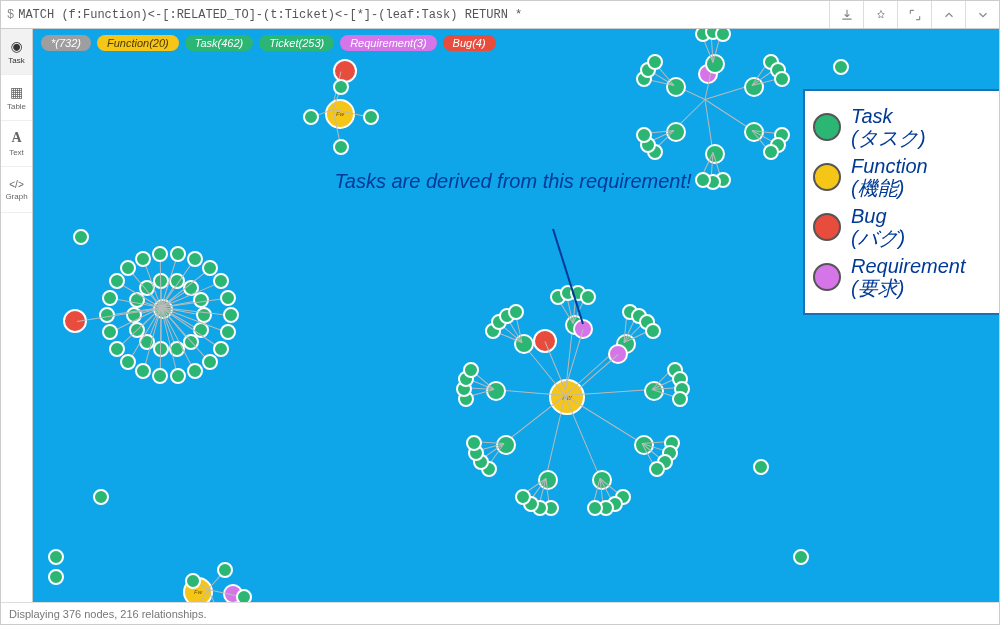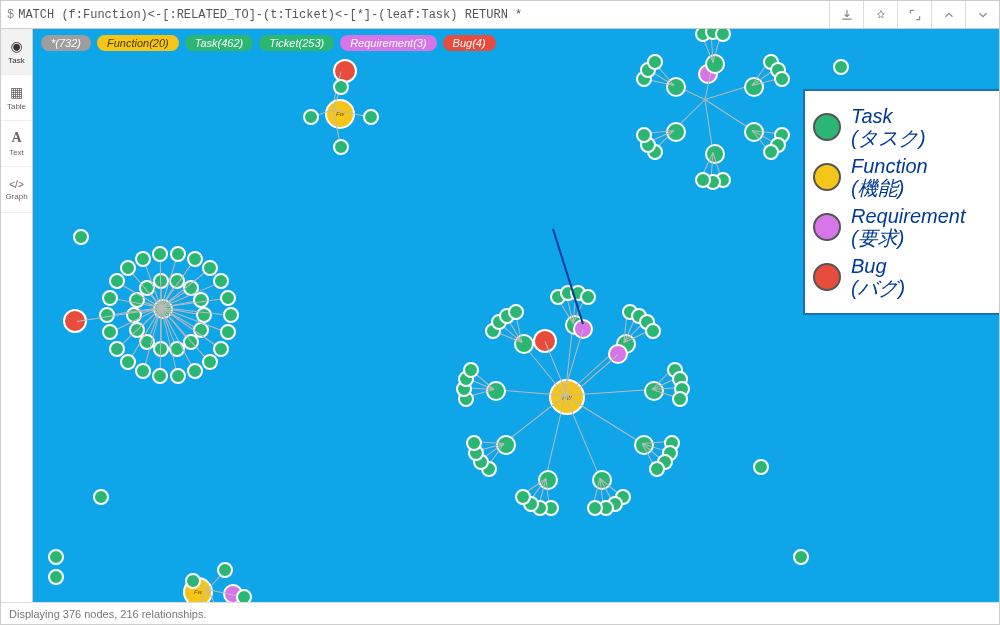--- a/index.html
+++ b/index.html
@@ -359,42 +359,43 @@
           <div class="edge" style="left: 175px; top: 560px; width: 16.9184px; transform: rotate(-150.005deg);"></div>
           <div class="node n-task sm" style="left: 152.348px; top: 543.542px;"></div>
           <div class="edge" style="left: 175px; top: 560px; width: 24.9873px; transform: rotate(-48.2073deg);"></div>
           <div class="node n-task sm" style="left: 183.652px; top: 533.37px;"></div>
           <div class="node n-task sm" style="left: 760px; top: 520px;"></div>
           <div class="node n-task sm" style="left: 720px; top: 430px;"></div>
           <div class="node n-task sm" style="left: 60px; top: 460px;"></div>
         </div>
 
       <div class="annotation" style="top:140px; left:200px; width:560px;">
+        <div>Tasks are derived from this requirement!</div>
       </div>
 
       <svg style="position:absolute; top:0; left:0; width:100%; height:100%; pointer-events:none;">
         <line x1="520" y1="200" x2="550" y2="295" stroke="#003a96" stroke-width="2"></line>
       </svg>
 
       <div class="legend-box">
         <div class="legend-item">
           <div class="legend-dot" style="background:#2cb673"></div>
           <div class="legend-label"><span>Task</span><br><span>(タスク)</span></div>
         </div>
         <div class="legend-item">
           <div class="legend-dot" style="background:#f5c518"></div>
           <div class="legend-label"><span>Function</span><br><span>(機能)</span></div>
         </div>
         <div class="legend-item">
+          <div class="legend-dot" style="background:#e74c3c"></div>
+          <div class="legend-label"><span>Bug</span><br><span>(バグ)</span></div>
+        </div>
+        <div class="legend-item">
           <div class="legend-dot" style="background:#d675e8"></div>
           <div class="legend-label"><span>Requirement</span><br><span>(要求)</span></div>
-        </div>
-        <div class="legend-item">
-          <div class="legend-dot" style="background:#e74c3c"></div>
-          <div class="legend-label"><span>Bug</span><br><span>(バグ)</span></div>
         </div>
       </div>
 
     </div>
   </div>
 
   <div class="footer">
     <span>Displaying 376 nodes, 216 relationships.</span>
   </div>
 

